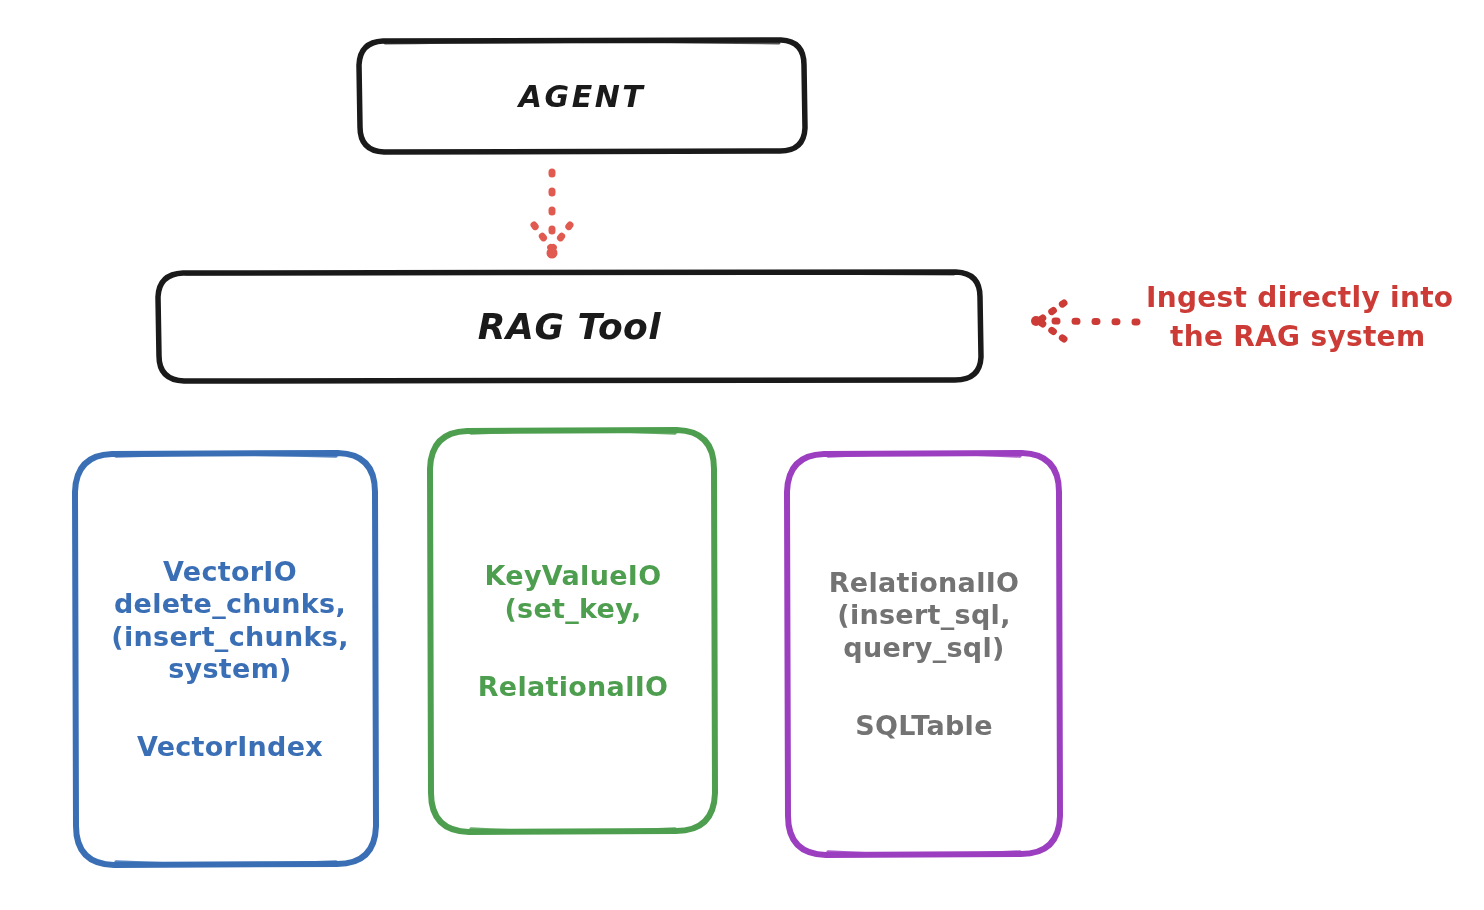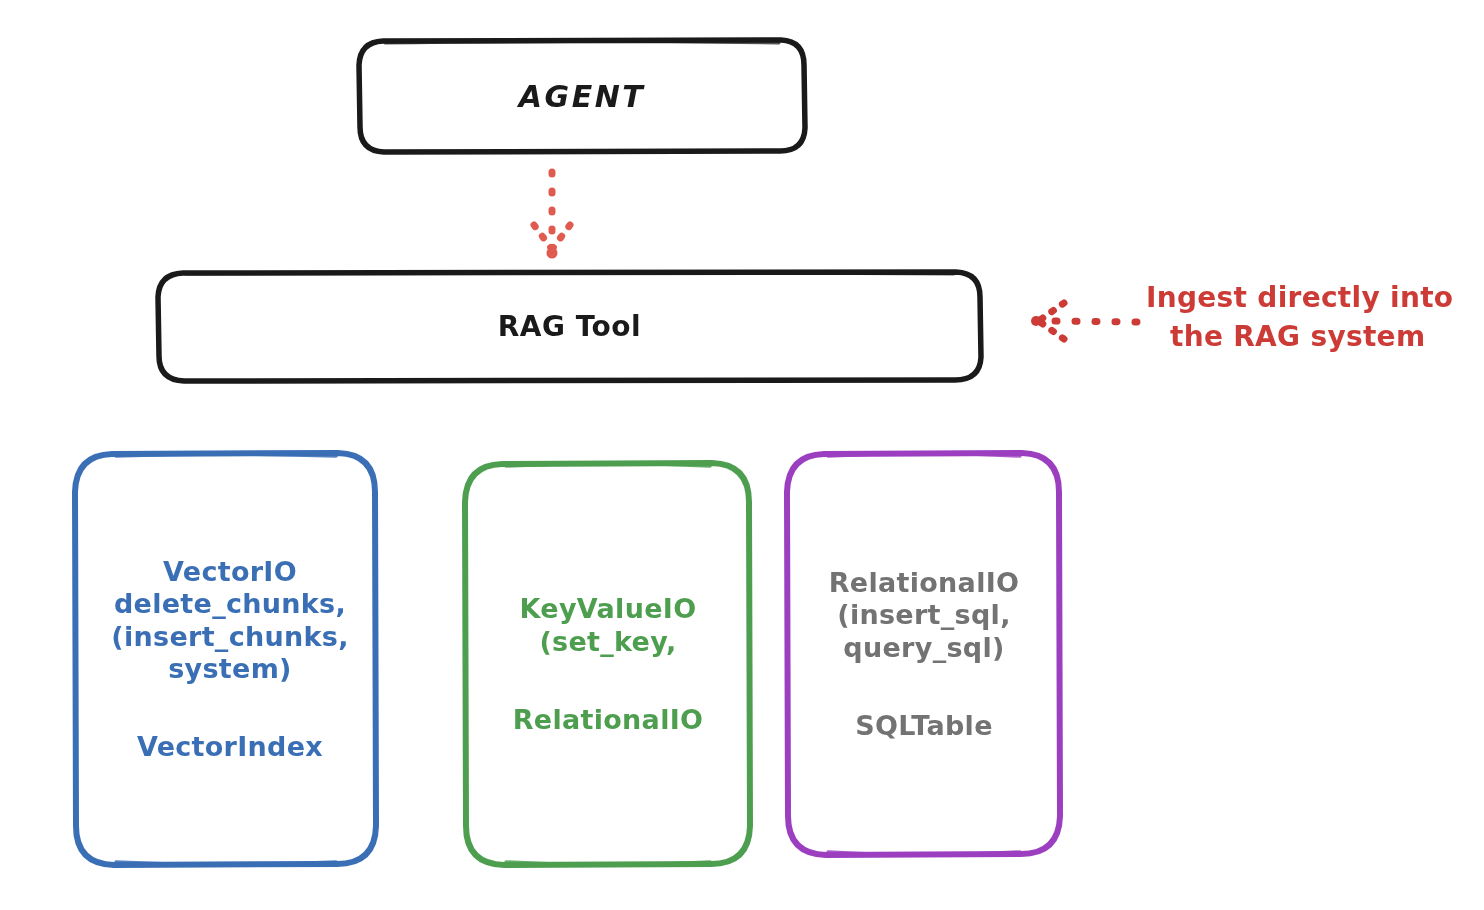--- a/index.html
+++ b/index.html
@@ -76,29 +76,30 @@
   }
 
   
   #ragtool-box {
     left: 156px;
     top: 270px;
     width: 827px;
     height: 113px;
   }
   #ragtool-box .label {
-    font-size: 28px;
+    font-size: 36px;
     font-weight: 700;
     color: #1a1a1a;
     letter-spacing: 0.5px;
+    font-style: italic;
   }
 
   
   #vector-box  { left: 72px;  top: 450px; width: 308px; height: 418px; padding-left: 8px; }
-  #keyvalue-box{ left: 427px; top: 460px; width: 292px; height: 408px; margin-left: 35px; }
+  #keyvalue-box{ left: 427px; top: 427px; width: 292px; height: 408px; }
   #relational-box { left: 784px; top: 450px; width: 280px; height: 408px; }
 
   .provider .line {
     font-size: 27px;
     font-weight: 700;
     line-height: 1.20;
     letter-spacing: 0.3px;
     white-space: nowrap;
   }
   .provider .index-line {

